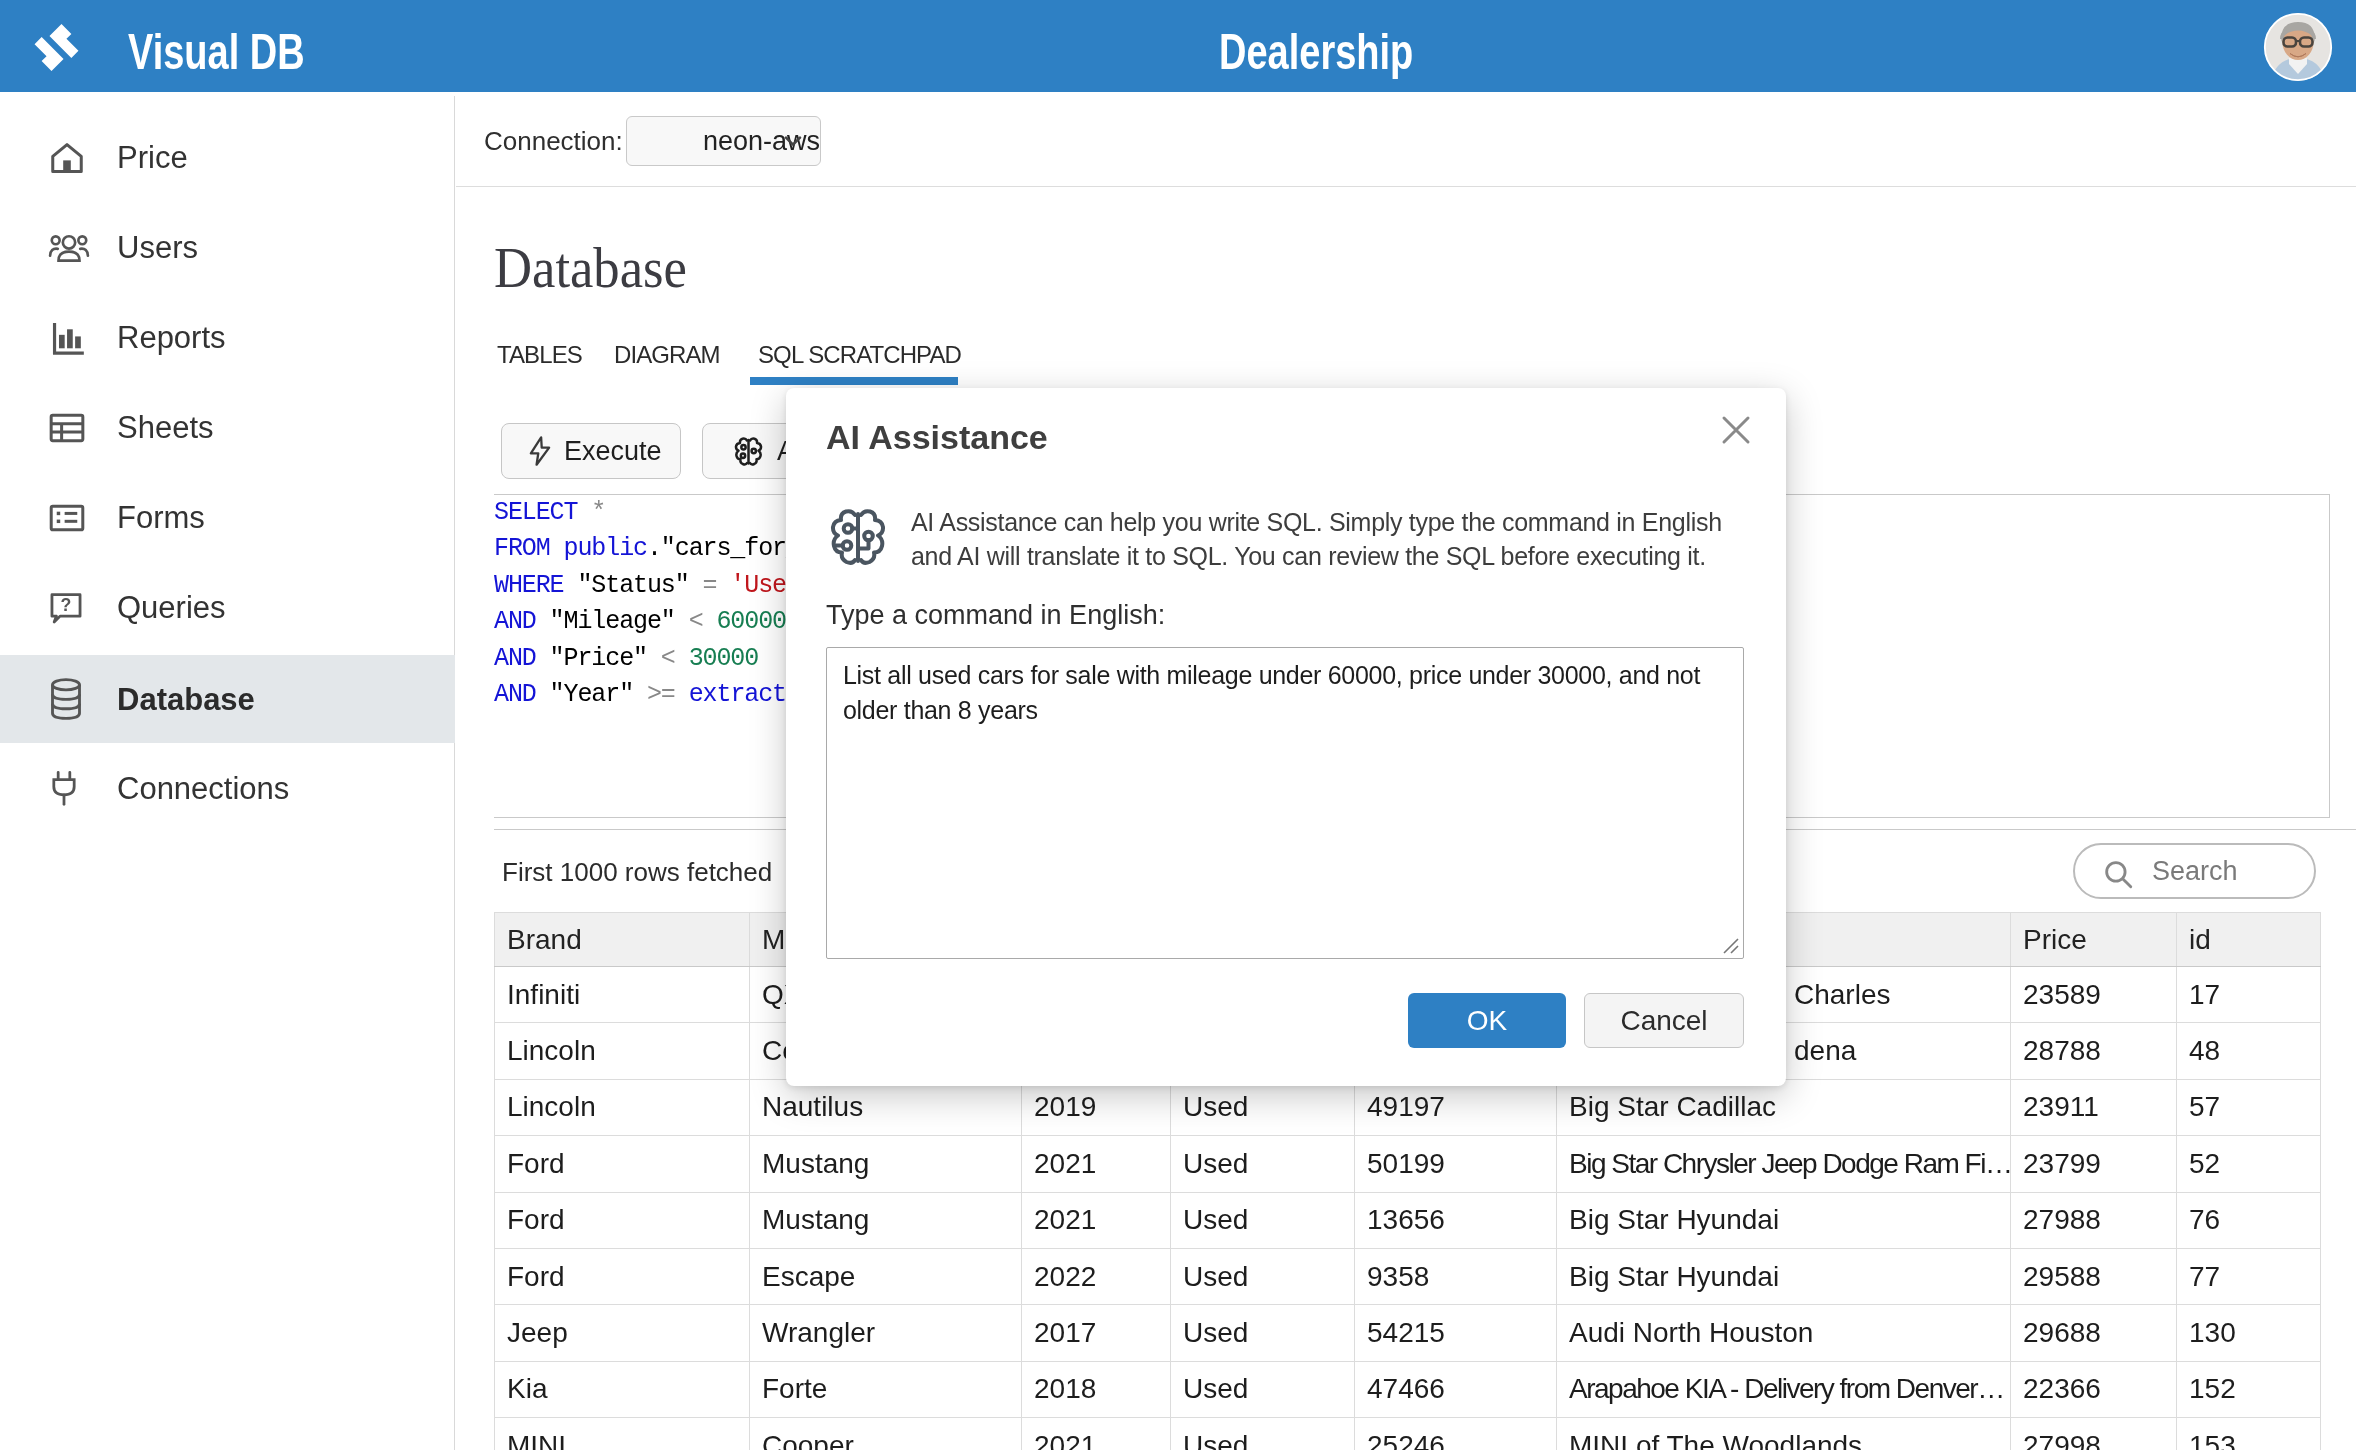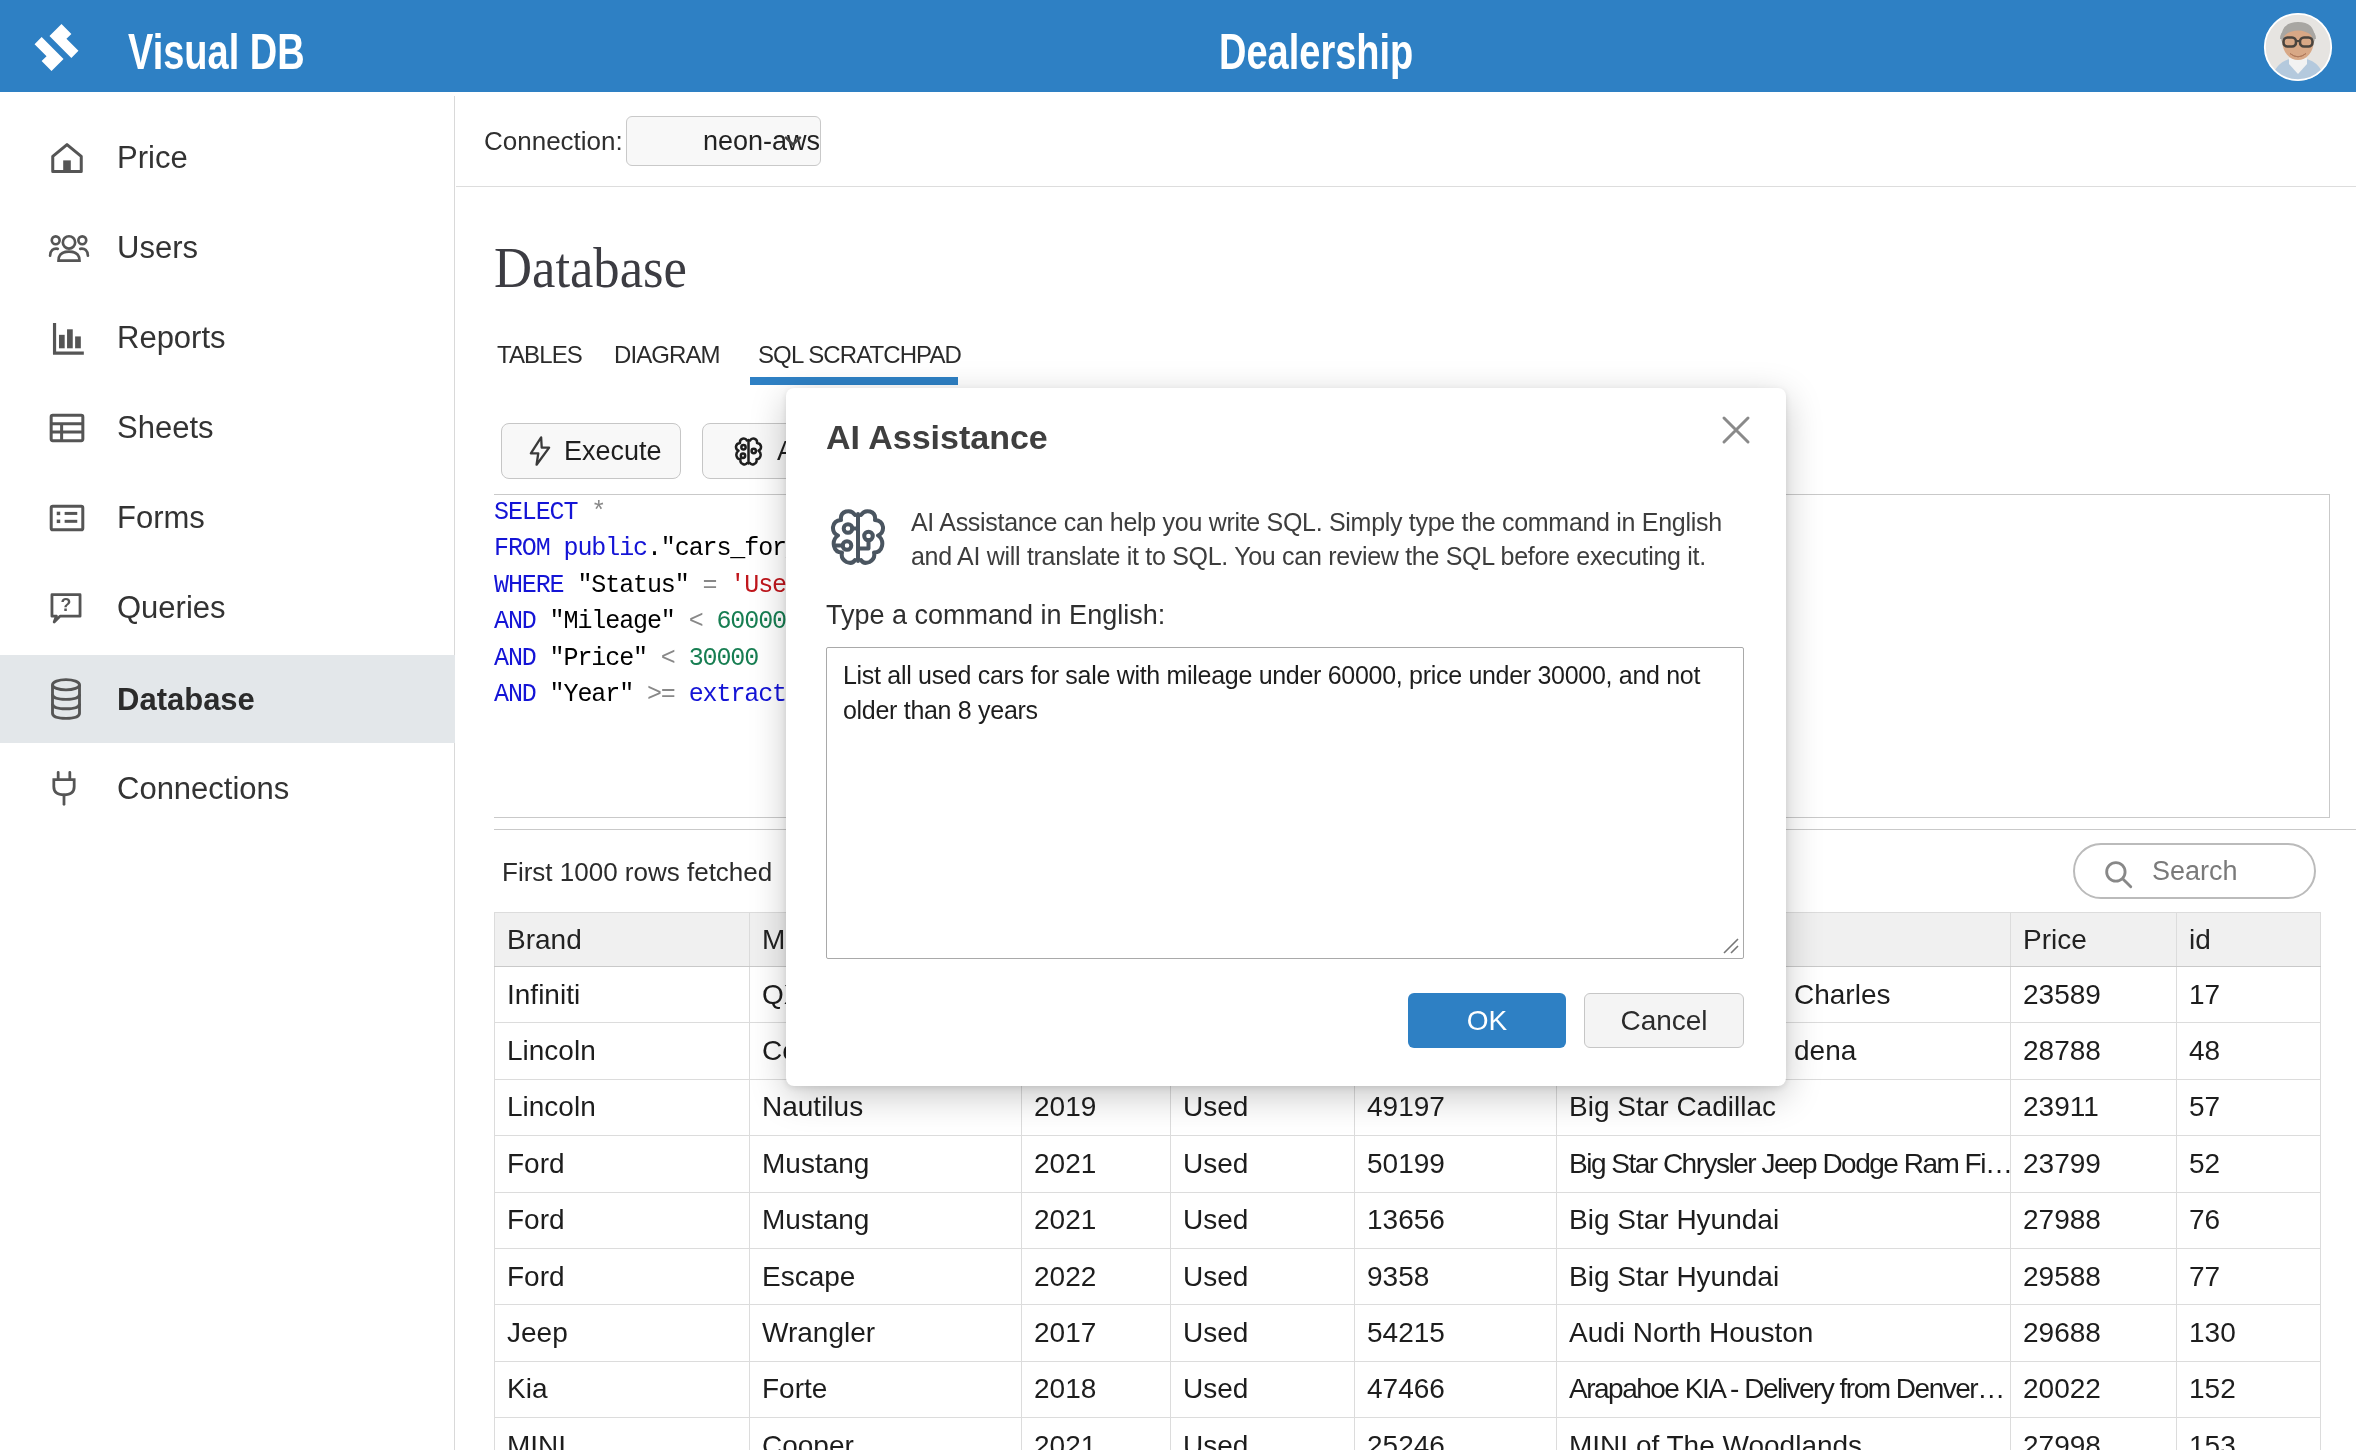--- a/index.html
+++ b/index.html
@@ -345,21 +345,21 @@
         <td>29688</td>
         <td>130</td>
       </tr>
   <tr>
         <td>Kia</td>
         <td>Forte</td>
         <td>2018</td>
         <td>Used</td>
         <td>47466</td>
         <td><span style="letter-spacing:-1.5px;">Arapahoe KIA - Delivery from Denver…</span></td>
-        <td>20022</td>
+        <td>22366</td>
         <td>152</td>
       </tr>
   <tr>
         <td>MINI</td>
         <td>Cooper</td>
         <td>2021</td>
         <td>Used</td>
         <td>25246</td>
         <td>MINI of The Woodlands</td>
         <td>27998</td>

